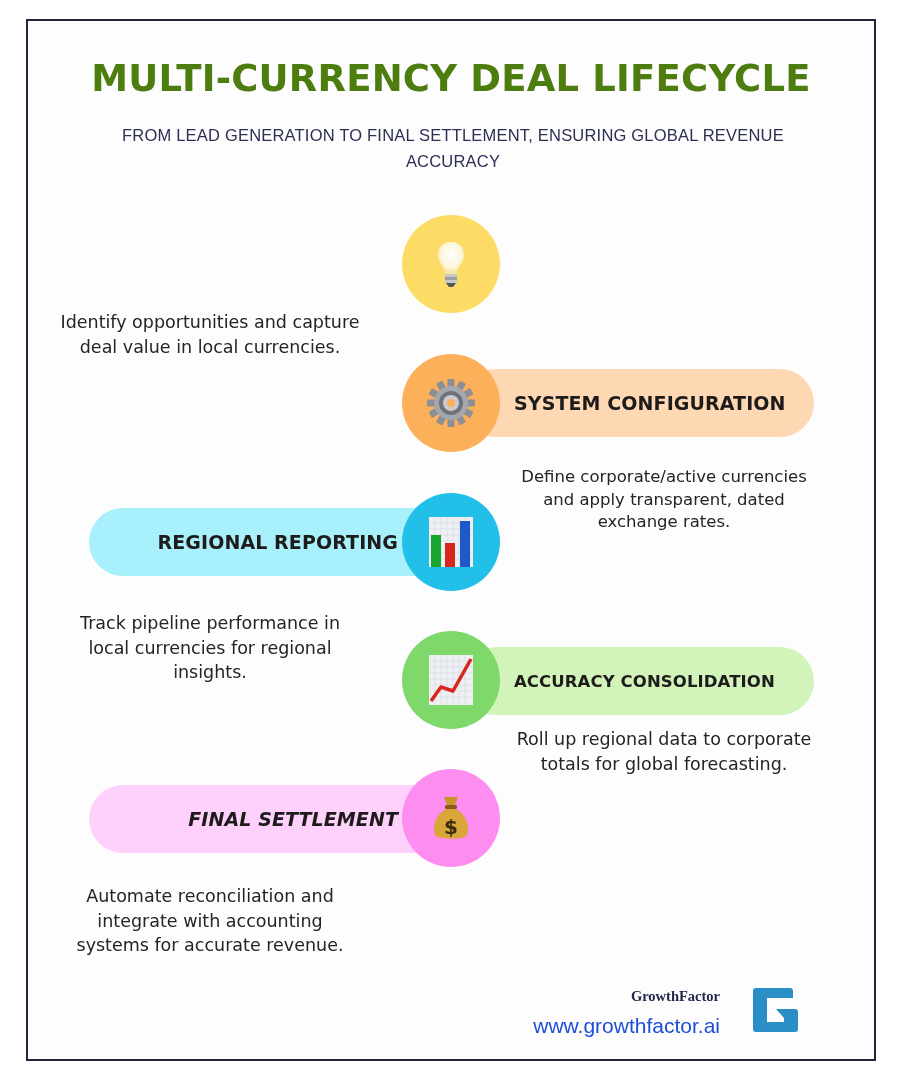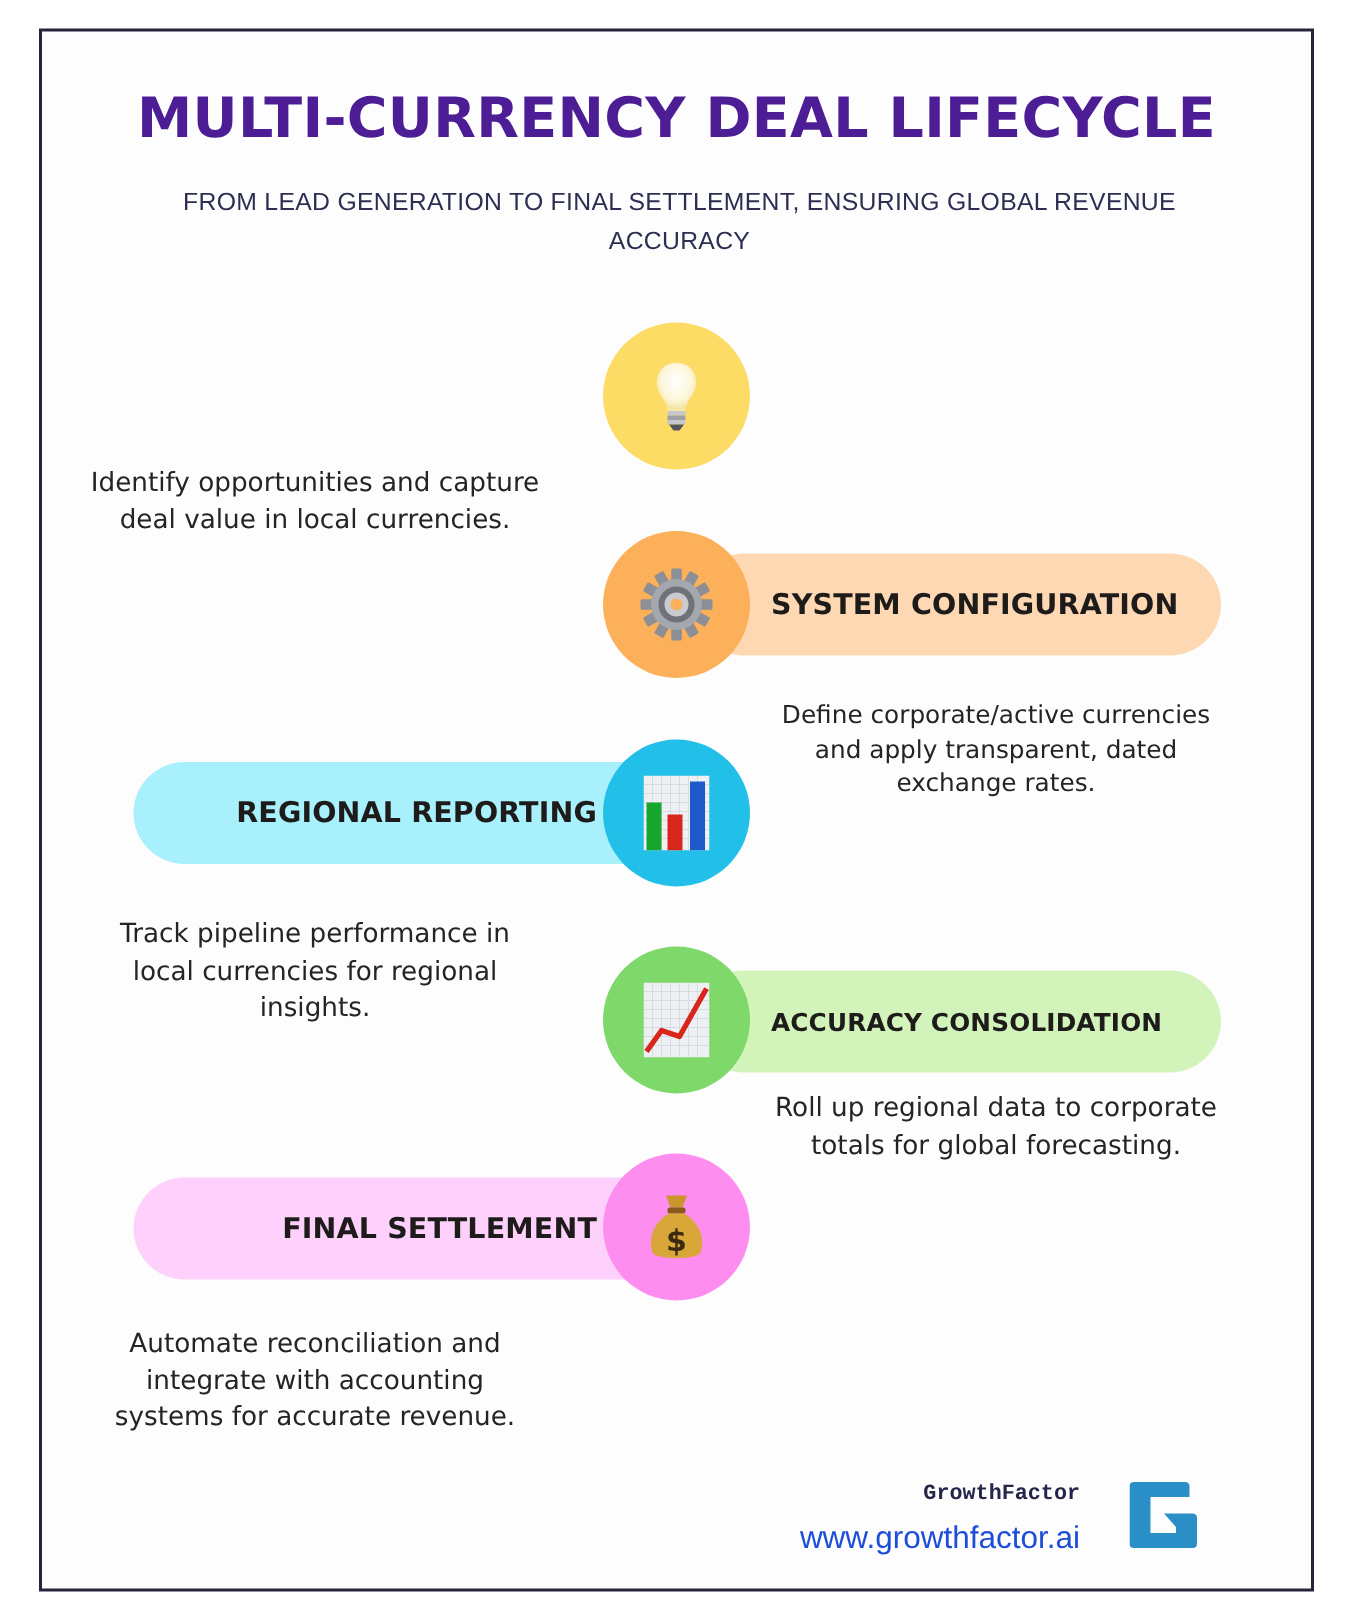--- a/index.html
+++ b/index.html
@@ -8,21 +8,21 @@
       font-family: "DejaVu Sans", "Liberation Sans", sans-serif;
       overflow: hidden;
     }
     .frame {
       position: absolute; left: 26px; top: 19px; width: 850px; height: 1042px;
       border: 2px solid #26243a; background: #fdfdfe;
     }
     .title {
       position: absolute; left: 0; top: 36px; width: 100%; text-align: center;
       font-family: "DejaVu Sans", sans-serif; font-weight: bold;
-      font-size: 37px; color: #4c1d95; letter-spacing: 0.2px;
+      font-size: 37px; color: #4d7c0f; letter-spacing: 0.2px;
     }
     .subtitle {
       position: absolute; left: 90px; top: 101px; width: 670px; text-align: center;
       font-family: "Liberation Sans", sans-serif; font-size: 16.5px; line-height: 26px;
       color: #2c2f52; letter-spacing: 0.2px;
     }
     .pill {
       position: absolute; height: 68px; border-radius: 34px;
       display: flex; align-items: center;
     }
@@ -38,21 +38,21 @@
       left: 374px; display: flex; align-items: center; justify-content: center;
     }
     .desc {
       position: absolute; font-family: "DejaVu Sans", sans-serif;
       font-size: 17.5px; line-height: 24.5px; color: #242424;
     }
     .desc.left { right: 514px; width: 300px; text-align: center; }
     .desc.right { left: 486px; width: 300px; text-align: center; }
     .footer-brand {
       position: absolute; right: 154px; top: 967px; font-weight: bold;
-      font-family: Liberation Mono, monospace; font-size: 14.5px; color: #232649;
+      font-family: Liberation Serif, serif; font-size: 14.5px; color: #232649;
     }
     .footer-url {
       position: absolute; right: 154px; top: 993px;
       font-family: Liberation Sans, sans-serif; font-size: 21px; color: #1d4ed8;
     }
     .logo { position: absolute; left: 725px; top: 967px; width: 45px; height: 44px; }
   </style>
 </head>
 <body>
 
@@ -154,21 +154,21 @@
         <line x1="18" y1="0" x2="18" y2="50"></line>
           <line x1="24" y1="0" x2="24" y2="50"></line>
         <line x1="30" y1="0" x2="30" y2="50"></line>
           <line x1="36" y1="0" x2="36" y2="50"></line>
       </g>
       <polyline points="2,46 12,32 24,36 42,4" fill="none" stroke="#d9261c" stroke-width="3.5" stroke-linejoin="round"></polyline>
     </svg>
   </div>
   <div class="desc right" style="top:706px;">Roll up regional data to corporate totals for global forecasting.</div>
 
-  <div class="pill left" style="top:764px; background:#fdd1fb;">
+  <div class="pill left" style="top:764px; background:#fdd1fb;font-style:italic;">
     <span class="pill-label">FINAL SETTLEMENT</span>
   </div>
   <div class="circle" style="top:748px; background:#fd8ef0;">
     <svg width="40" height="46" viewBox="0 0 40 46">
       <path d="M13 2 L27 2 L24 10 L16 10 Z" fill="#c9962b"></path>
       <rect x="14" y="10" width="12" height="4" rx="1.5" fill="#8a5a1a"></rect>
       <path d="M15 14 C4 20 1 32 4 40 C6 45 34 45 36 40 C39 32 36 20 25 14 Z" fill="#d9a63a"></path>
       <text x="20" y="39" text-anchor="middle" font-family="DejaVu Sans, sans-serif" font-weight="bold" font-size="20" fill="#3b2a10">$</text>
     </svg>
   </div>

